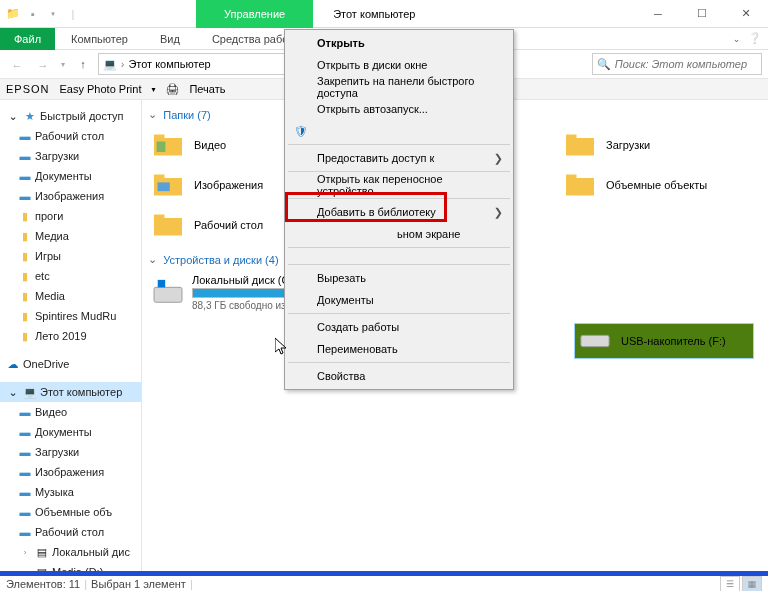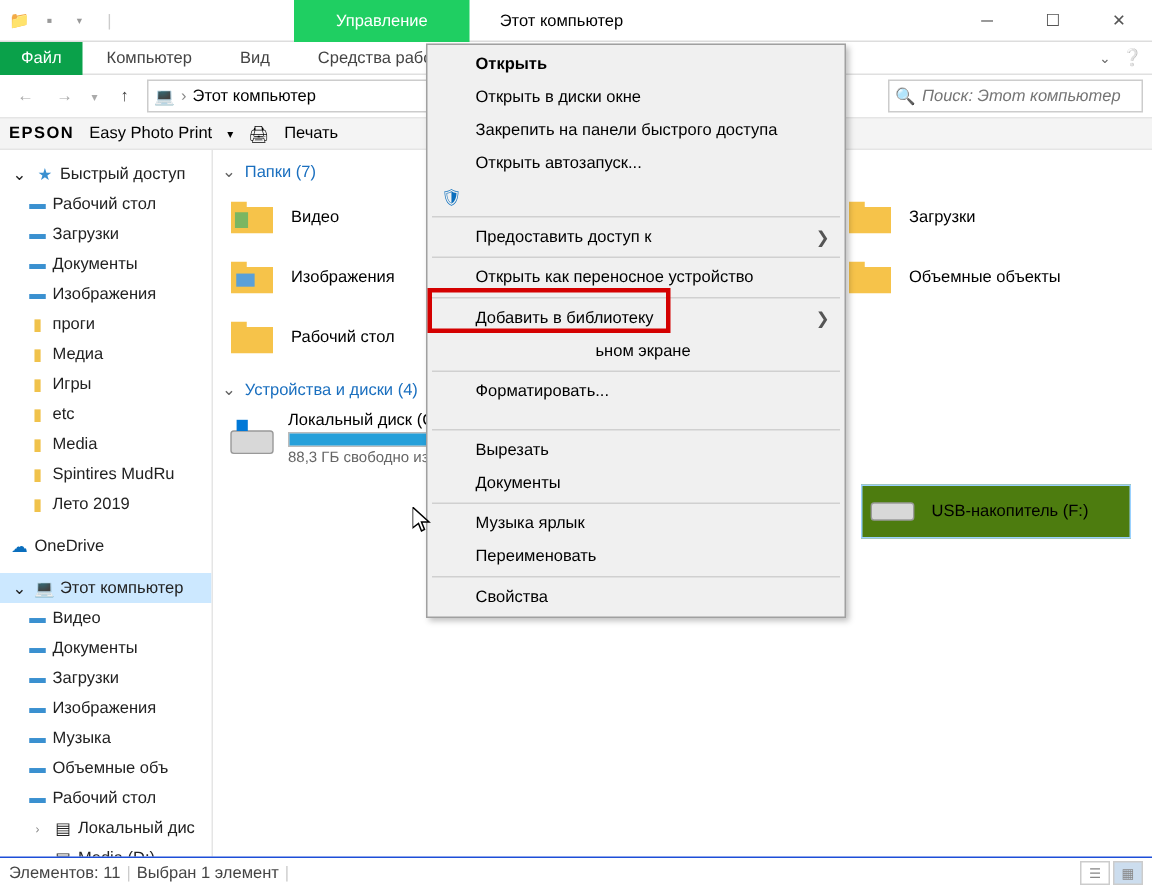--- a/index.html
+++ b/index.html
@@ -16,21 +16,21 @@
   .menubar .mitem { padding: 0 16px; color: #444; }
   .menubar .right { margin-left: auto; display: flex; align-items: center; padding-right: 6px; gap: 8px; color: #666; }
   .breadcrumb-row { height: 28px; display: flex; align-items: center; padding: 2px 6px; gap: 4px; }
   .nav-btn { width: 22px; height: 22px; display: flex; align-items: center; justify-content: center; color: #aaa; border-radius: 2px; }
   .nav-btn.active { color: #444; }
   .crumb-box { flex: 0 0 260px; height: 22px; border: 1px solid #ccc; display: flex; align-items: center; padding: 0 4px; gap: 4px; background: #fff; }
   .crumb-box .chev { color: #888; }
   .search-box { margin-left: auto; width: 170px; height: 22px; border: 1px solid #ccc; display: flex; align-items: center; padding: 0 4px; color: #888; gap: 4px; }
   .search-box input { border: none; outline: none; width: 100%; color: #888; font-size: 11px; font-style: italic; }
   .epson-bar { height: 22px; background: #f4f4f4; border-top: 1px solid #e5e5e5; border-bottom: 1px solid #e5e5e5; display: flex; align-items: center; padding: 0 6px; gap: 10px; font-size: 11px; }
-  .epson-bar .brand { font-weight: bold; letter-spacing: 1px; }
+  .epson-bar .brand { font-weight: normal; letter-spacing: 1px; }
   .main { display: flex; height: 472px; }
   .sidebar { width: 142px; border-right: 1px solid #e5e5e5; overflow: hidden; padding-top: 6px; }
   .tree-item { display: flex; align-items: center; height: 20px; padding-left: 6px; gap: 3px; color: #222; white-space: nowrap; }
   .tree-item.child { padding-left: 18px; }
   .tree-item.sel { background: #cce8ff; }
   .tree-item .ico { width: 14px; height: 14px; display: inline-flex; align-items: center; justify-content: center; font-size: 11px; }
   .content { flex: 1; padding: 6px 6px; position: relative; }
   .group-header { color: #1a6fbf; display: flex; align-items: center; gap: 6px; margin: 2px 0 6px 0; }
   .group-header .chev { color: #666; }
   .folder-grid { display: flex; flex-wrap: wrap; gap: 4px 22px; margin-bottom: 10px; }
@@ -39,25 +39,25 @@
   .folder-item.usb { width: 180px; }
   .folder-ico { width: 36px; height: 30px; display: flex; align-items: center; justify-content: center; }
   .drive-grid { display: flex; flex-wrap: wrap; gap: 8px 16px; }
   .drive-item { width: 210px; display: flex; align-items: flex-start; gap: 6px; padding: 2px; }
   .drive-item.rcol { margin-left: 200px; }
   .drive-ico { width: 36px; height: 36px; display: flex; align-items: center; justify-content: center; }
   .drive-info { flex: 1; }
   .drive-bar { width: 160px; height: 10px; border: 1px solid #bbb; margin: 2px 0; position: relative; background: #eee; }
   .drive-bar .fill { position: absolute; left: 0; top: 0; bottom: 0; background: #26a0da; }
   .drive-free { color: #666; font-size: 10px; }
-  .status { position: absolute; left: 0; bottom: 0; height: 20px; width: 768px; border-top: 1px solid #1d4ed8; display: flex; align-items: center; padding: 0 6px; font-size: 11px; color: #444; background: #fff; gap: 4px; }
+  .status { position: absolute; left: 0; bottom: 0; height: 20px; width: 768px; border-top: 5px solid #1d4ed8; display: flex; align-items: center; padding: 0 6px; font-size: 11px; color: #444; background: #fff; gap: 4px; }
   .status .divider { color: #ccc; }
   .status .right { margin-left: auto; display: flex; gap: 2px; }
   .view-btn { width: 20px; height: 16px; border: 1px solid #ccc; display: flex; align-items: center; justify-content: center; font-size: 9px; color: #888; }
-  .context-menu { position: absolute; left: 284px; top: 29px; width: 280px; background: #f0f0f0; border: 1px solid #a0a0a0; box-shadow: 2px 2px 4px rgba(0,0,0,0.25); z-index: 10; padding: 2px; }
+  .context-menu { position: absolute; left: 284px; top: 29px; width: 230px; background: #f0f0f0; border: 1px solid #a0a0a0; box-shadow: 2px 2px 4px rgba(0,0,0,0.25); z-index: 10; padding: 2px; }
   .ctx-item { height: 22px; display: flex; align-items: center; padding: 0 28px 0 30px; color: #000; position: relative; }
   .ctx-item.bold { font-weight: bold; }
   .ctx-sep { height: 1px; background: #d0d0d0; margin: 2px 1px; }
   .ctx-item .sub { position: absolute; right: 8px; color: #555; }
   .ctx-item .cico { position: absolute; left: 6px; width: 16px; height: 16px; display: flex; align-items: center; justify-content: center; }
   .highlight-box { position: absolute; left: 285px; top: 192px; width: 162px; height: 30px; border: 3px solid #d40000; z-index: 20; pointer-events: none; }
   .cursor { position: absolute; left: 275px; top: 338px; z-index: 30; pointer-events: none; }
   svg.fld { width: 28px; height: 22px; }
   svg.drv { width: 32px; height: 28px; }
 </style>
@@ -343,27 +343,26 @@
     </div>
   <div class="ctx-sep"></div>
   <div class="ctx-item">Открыть как переносное устройство</div>
   <div class="ctx-sep"></div>
   <div class="ctx-item">
       <span>Добавить в библиотеку</span>
       <span class="sub">❯</span>
     </div>
   <div class="ctx-item" style="padding-left:110px;">ьном экране</div>
   <div class="ctx-sep"></div>
-  <div class="ctx-item">Форматировать...</div>
   <div class="ctx-item" style="height:12px;"></div>
   <div class="ctx-sep"></div>
   <div class="ctx-item">Вырезать</div>
   <div class="ctx-item">Документы</div>
   <div class="ctx-sep"></div>
-  <div class="ctx-item">Музыка ярлык</div>
+  <div class="ctx-item">Создать работы</div>
   <div class="ctx-item">Переименовать</div>
   <div class="ctx-sep"></div>
   <div class="ctx-item">Свойства</div>
 </div>
 
 <div class="highlight-box"></div>
 
 <div class="cursor">
   <svg width="14" height="18" viewBox="0 0 14 18">
       <path d="M0 0 L0 14 L4 11 L6 16 L8 15 L6 10 L11 10 Z" fill="#fff" stroke="#000" stroke-width="1"></path>

